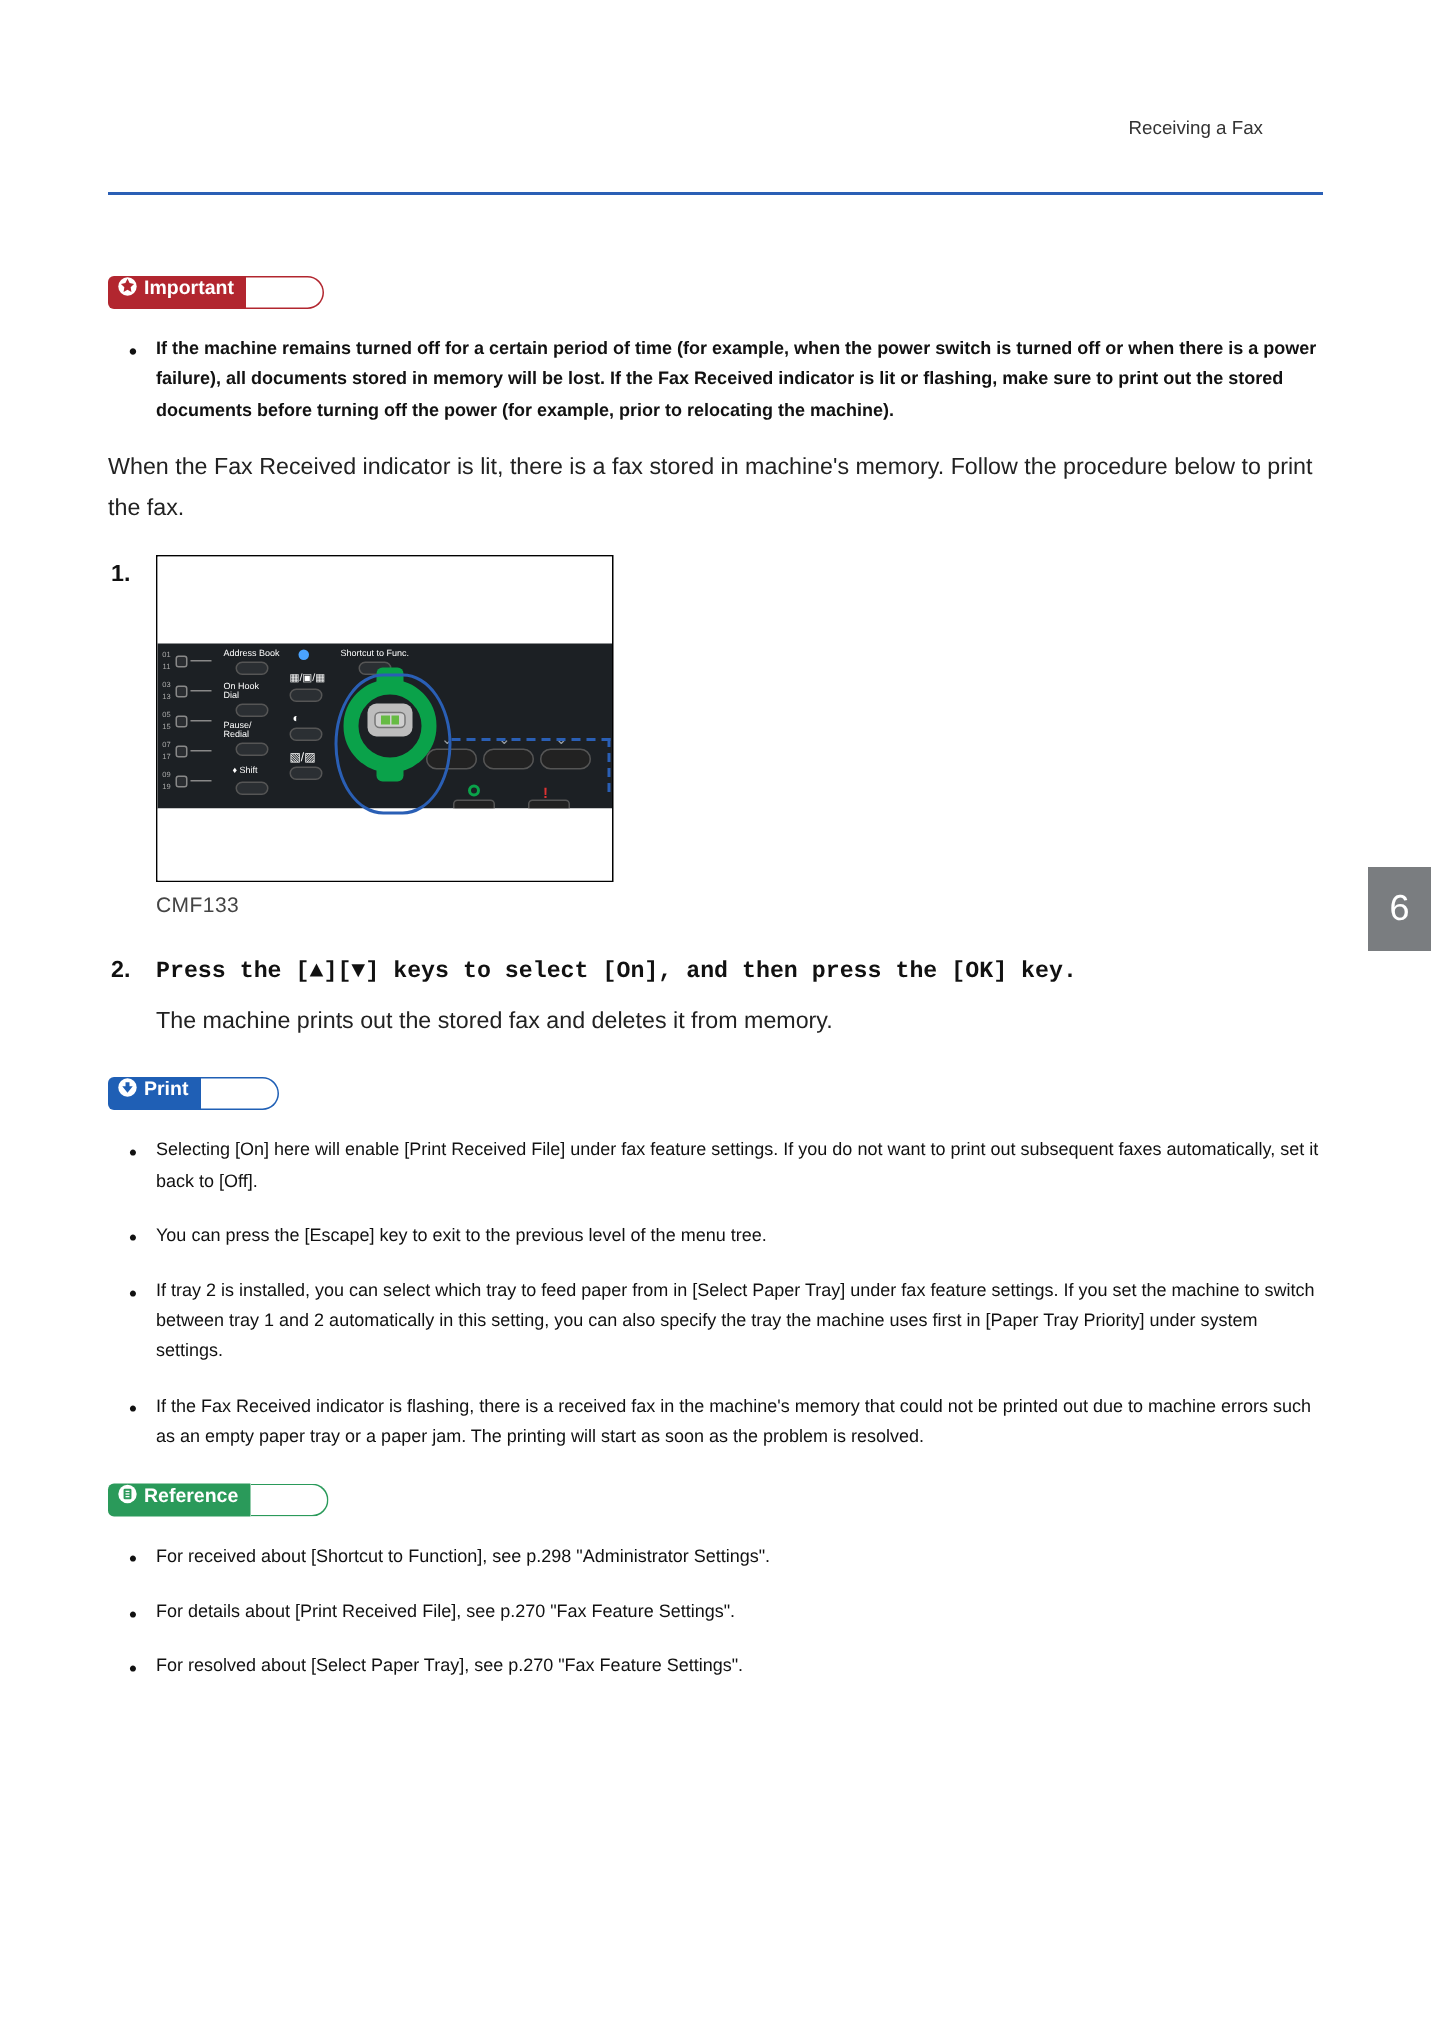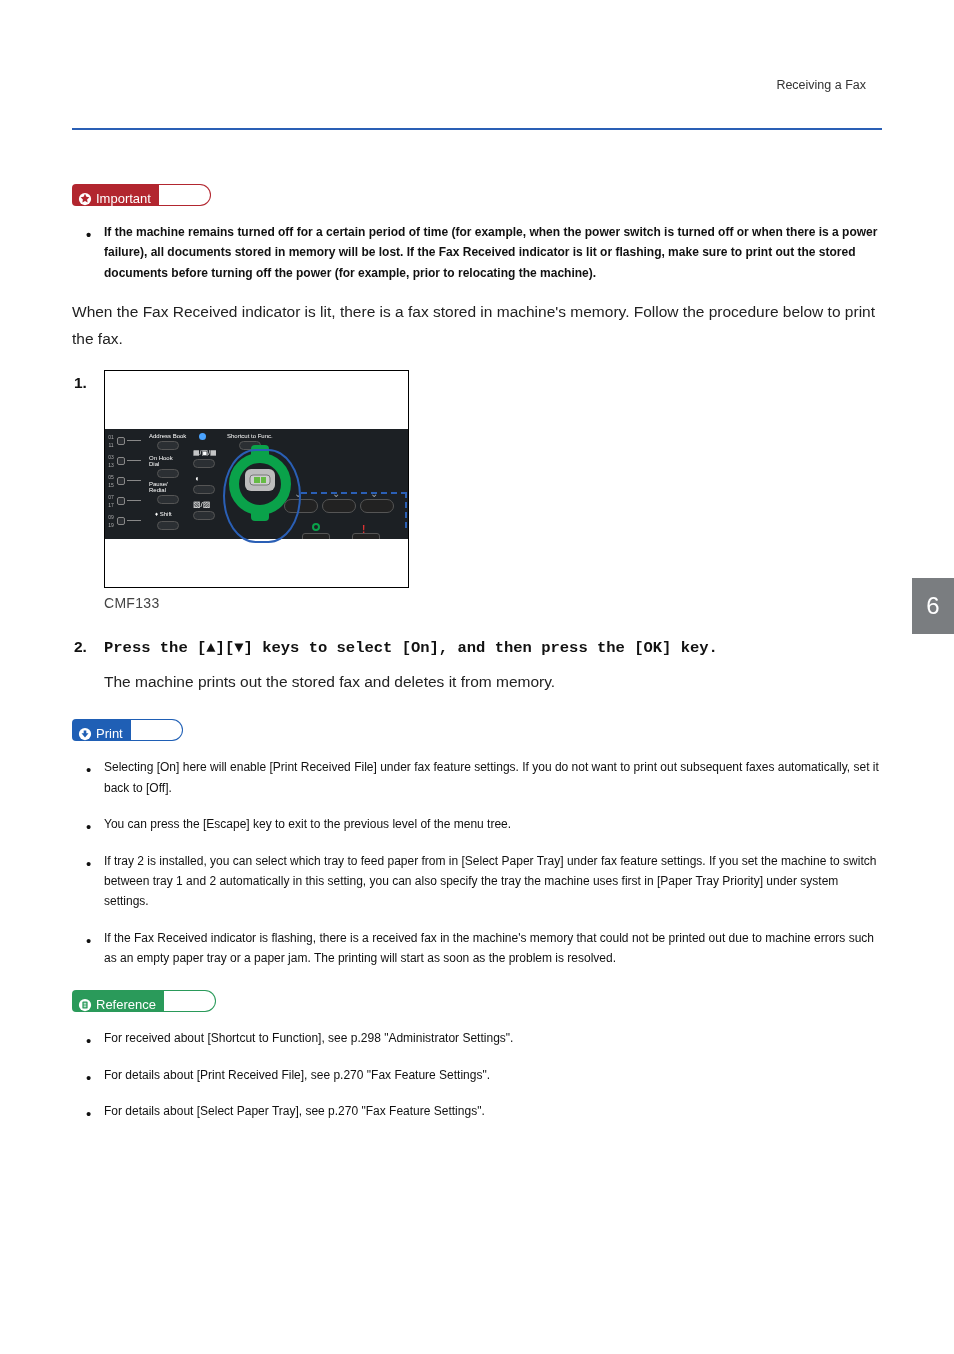--- a/index.html
+++ b/index.html
@@ -1,24 +1,24 @@
 <!DOCTYPE html>
 <html><head>
 <meta charset="utf-8">
 <style>
   * { box-sizing: border-box; margin: 0; padding: 0; }
   html, body { width: 954px; background: #fff; font-family: "Helvetica Neue", Arial, sans-serif; color: #111; }
   .page { width: 954px; min-height: 1354px; padding: 80px 72px 40px 72px; position: relative; }
   .header-area { position: relative; height: 30px; }
-  .header-text { position: absolute; right: 16px; top: -2px; font-size: 12.5px; color: #333; }
+  .header-text { position: absolute; right: 40px; top: -2px; font-size: 12.5px; color: #333; }
   .header-rule { border: 0; border-top: 2.5px solid #2a5fb5; margin-top: 18px; margin-bottom: 48px; }
 
   .callout { display: inline-flex; align-items: center; margin: 6px 0 10px 0; }
   .callout-pill { display: inline-flex; align-items: center; height: 22px; }
-  .callout-left { display: inline-flex; align-items: flex-end; gap: 4px; height: 22px; padding: 0 8px 0 6px; border-radius: 4px 0 0 4px; color: #fff; font-weight: 400; font-size: 13px; }
+  .callout-left { display: inline-flex; align-items: flex-start; gap: 4px; height: 22px; padding: 0 8px 0 6px; border-radius: 4px 0 0 4px; color: #fff; font-weight: 700; font-size: 13px; }
   .callout-right { display: inline-block; width: 52px; height: 22px; border: 1.5px solid; border-left: 0; border-radius: 0 12px 12px 0; }
   .imp .callout-left { background: #b2262f; }
   .imp .callout-right { border-color: #b2262f; }
   .note .callout-left { background: #1f5fb5; }
   .note .callout-right { border-color: #1f5fb5; }
   .ref .callout-left { background: #2a9a5a; }
   .ref .callout-right { border-color: #2a9a5a; }
   .callout-icon { width: 14px; height: 14px; display: inline-flex; align-items: center; justify-content: center; }
 
   .body-text { font-size: 15.5px; line-height: 1.7; color: #222; }
@@ -248,19 +248,19 @@
         </span>
         <span>Reference</span>
       </span>
       <span class="callout-right"></span>
     </span>
   </div>
 
   <ul class="bullets">
     <li>For received about [Shortcut to Function], see p.298 "Administrator Settings".</li>
     <li>For details about [Print Received File], see p.270 "Fax Feature Settings".</li>
-    <li>For details about [Select Paper Tray], see p.270 "Fax Feature Settings".</li>
+    <li>For resolved about [Select Paper Tray], see p.270 "Fax Feature Settings".</li>
 
   </ul>
 
   <div class="side-tab">6</div>
   
 </div>
 
 </body></html>

